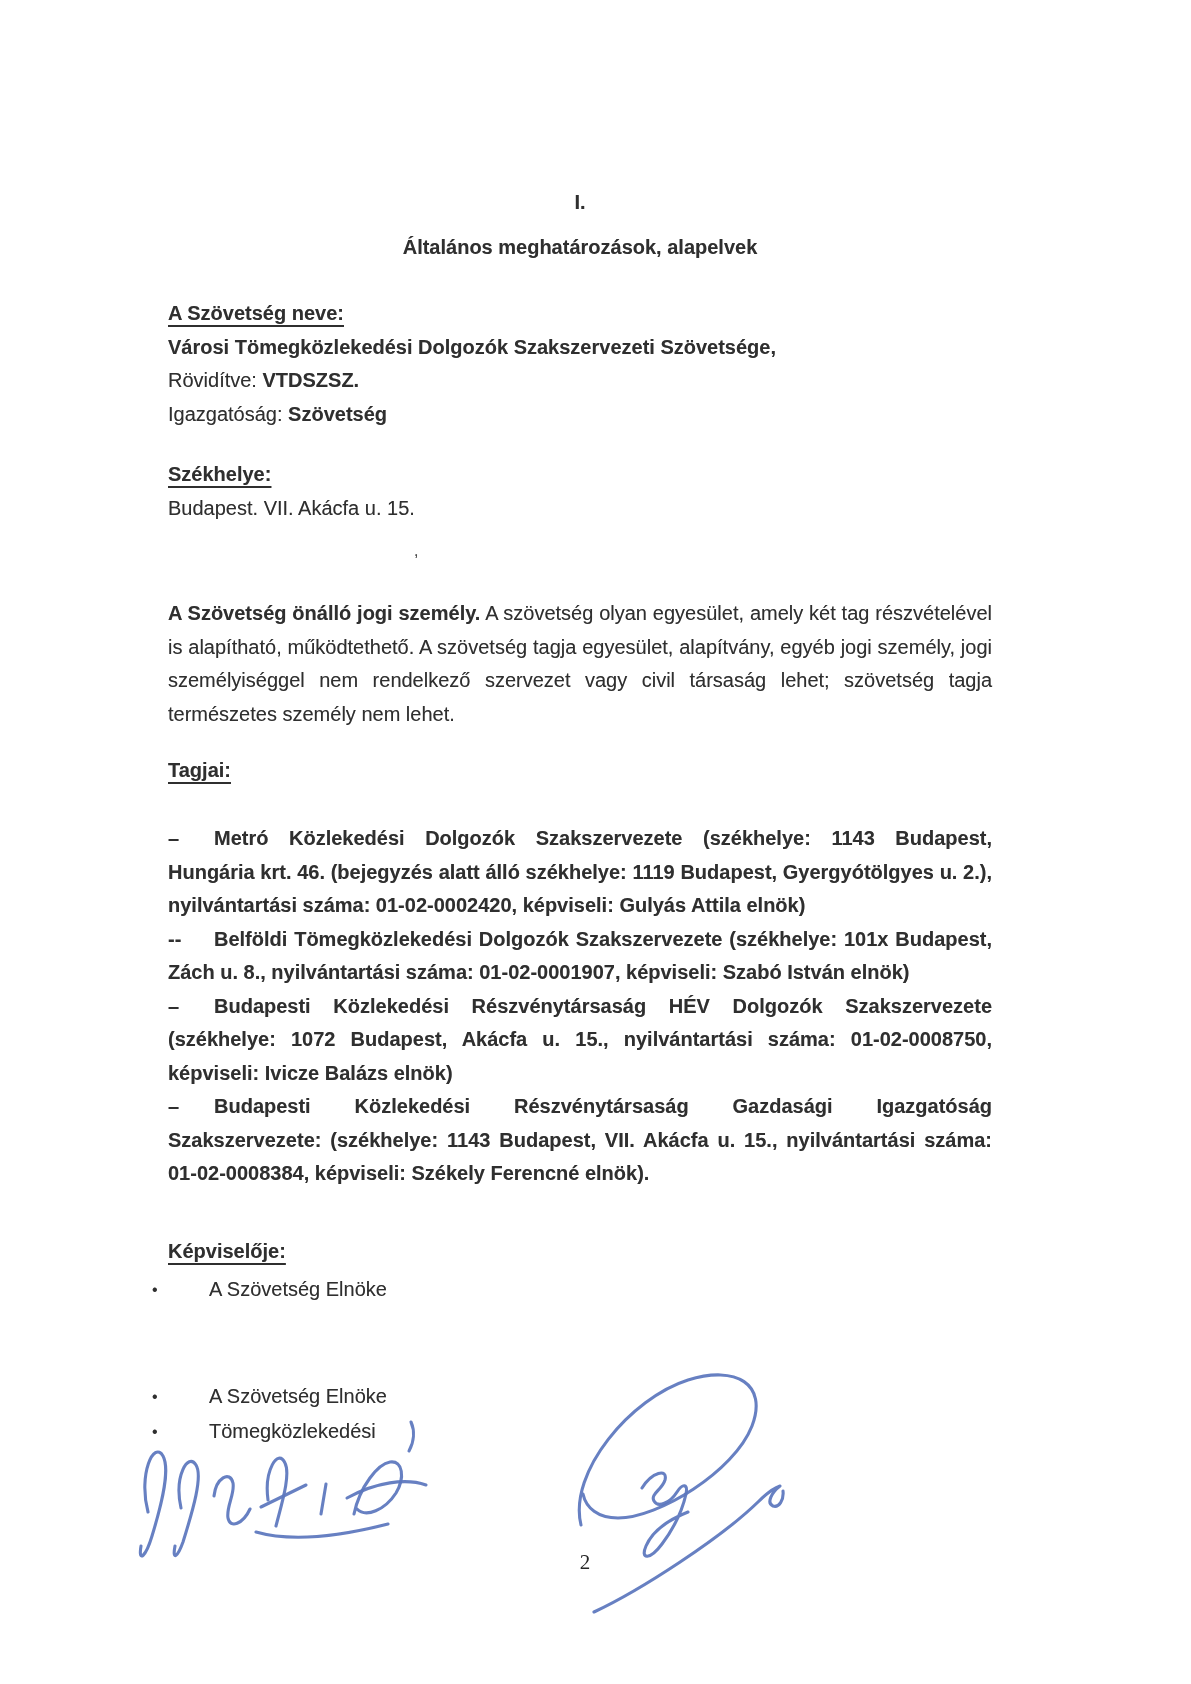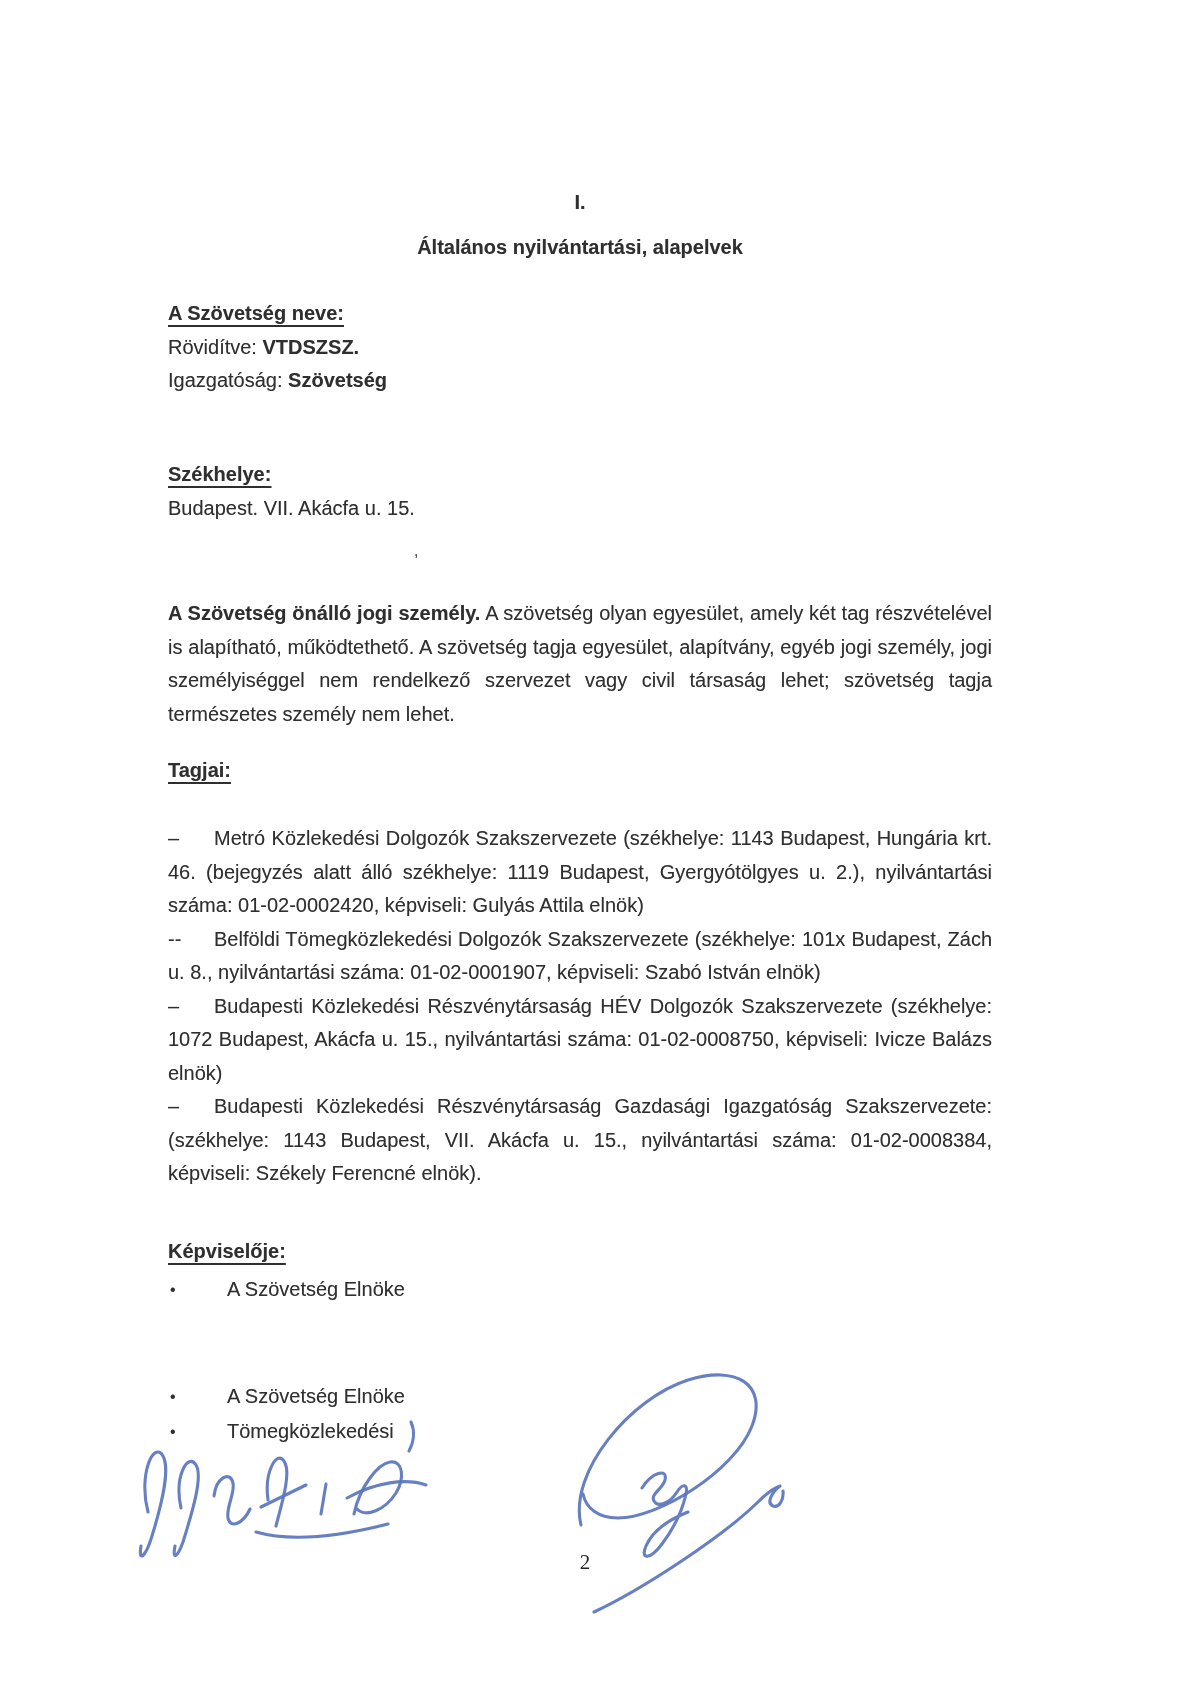--- a/index.html
+++ b/index.html
@@ -17,24 +17,24 @@
   .center{text-align:center;}
   .txt{font-size:20px;line-height:33.5px;}
   .b{font-weight:700;}
   .just{text-align:justify;}
   .u{
     text-decoration:underline;
     text-decoration-thickness:2px;
     text-underline-offset:4.5px;
     text-align:right;
   }
-  .member{margin:0;text-align:justify;}
+  .member{margin:0;text-align:justify;font-weight:bold;}
   .member.m4{}
   .marker{display:inline-block;width:46px;}
-  .bul{left:170px;width:834px;}
+  .bul{left:152px;width:834px;}
   .brow{margin:0;line-height:35px;}
   .bullet{display:inline-block;width:57px;font-size:16px;vertical-align:1px;}
   .stray{font-size:16px;color:#4a4a4a;line-height:16px;}
   .pagenum{
     font-family:"Liberation Serif","DejaVu Serif",serif;
     font-size:21px;color:#262626;
     width:30px;text-align:center;line-height:30px;
     text-shadow:none;
   }
   .sig{position:absolute;}
@@ -46,26 +46,27 @@
     stroke-linejoin:round;
     opacity:.93;
   }
 </style>
 </head>
 <body>
 
 <div class="page">
 
   <div class="abs col center txt b" style="top:186px">I.</div>
-  <div class="abs col center txt b" style="top:231px">Általános nyilvántartási, alapelvek</div>
+  <div class="abs col center txt b" style="top:231px">Általános meghatározások, alapelvek</div>
 
   <div class="abs col txt" style="top:297px">
     <div>
       <span class="b u">A Szövetség neve:</span>
     </div>
+    <div class="b">Városi Tömegközlekedési Dolgozók Szakszervezeti Szövetsége,</div>
     <div>
       <span>Rövidítve:</span>
       <span class="b">VTDSZSZ.</span>
     </div>
     <div>
       <span>Igazgatóság:</span>
       <span class="b">Szövetség</span>
     </div>
   </div>
 

